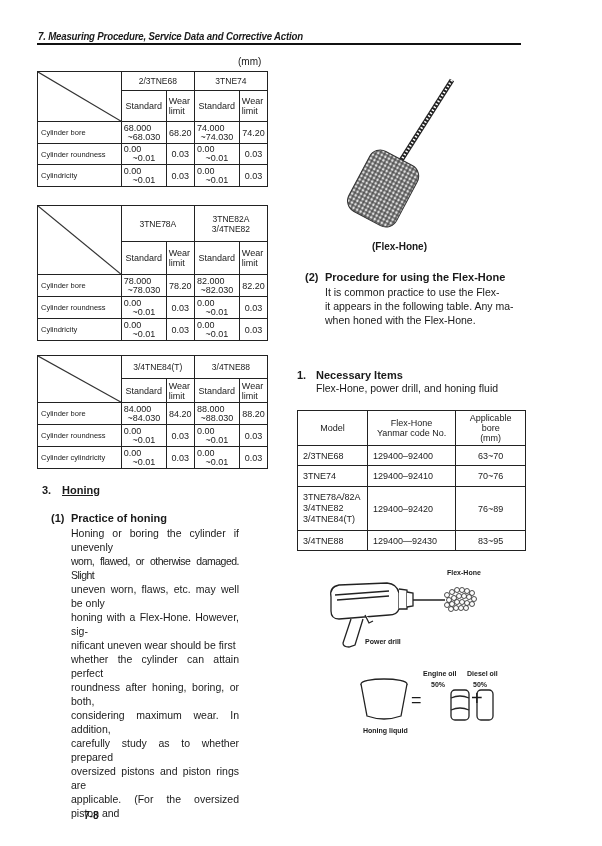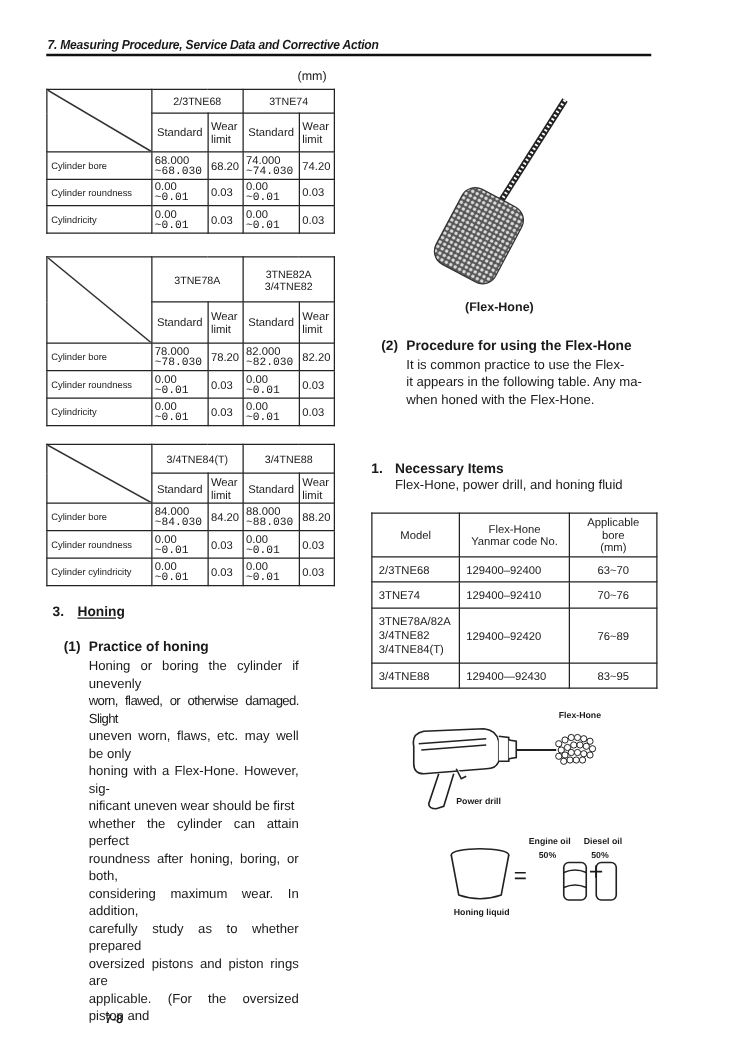--- a/index.html
+++ b/index.html
@@ -14,22 +14,22 @@
   table.spec { position: absolute; border-collapse: collapse; font-size: 8.5px; }
   table.spec td { border: 1px solid #222; padding: 0 2px; vertical-align: middle; }
   .diag { position: relative; padding: 0 !important; }
   .diag svg { position: absolute; left: 0; top: 0; width: 100%; height: 100%; }
   .grp { text-align: center; font-size: 8.5px; }
   .sub-std { text-align: center; font-size: 9px; }
   .sub-wl { font-size: 9px; line-height: 10px; }
   .rowlabel { font-size: 7.5px; text-align: left; padding-left: 3px !important; }
   .stdval { font-size: 9px; line-height: 9px; position: relative; }
   .stdval .a { display: block; text-align: left; }
-  .stdval .b { display: block; text-align: left; font-family: Liberation Mono, monospace; }
-  .wlval { font-size: 9px; text-align: left; margin-left: 48px; }
+  .stdval .b { display: block; text-align: center; }
+  .wlval { font-size: 9px; text-align: center; margin-left: 48px; }
 
   .h3 { font-size: 11px; font-weight: bold; }
   .h4 { font-size: 11px; font-weight: bold; }
   .para { font-size: 10.5px; line-height: 14px; text-align: justify; }
 
   table.hone { position: absolute; border-collapse: collapse; font-size: 9px; }
   table.hone td { border: 1px solid #222; padding: 2px 5px; vertical-align: middle; }
   table.hone td.c { text-align: center; }
 
   .caption { font-size: 10px; font-weight: bold; }

